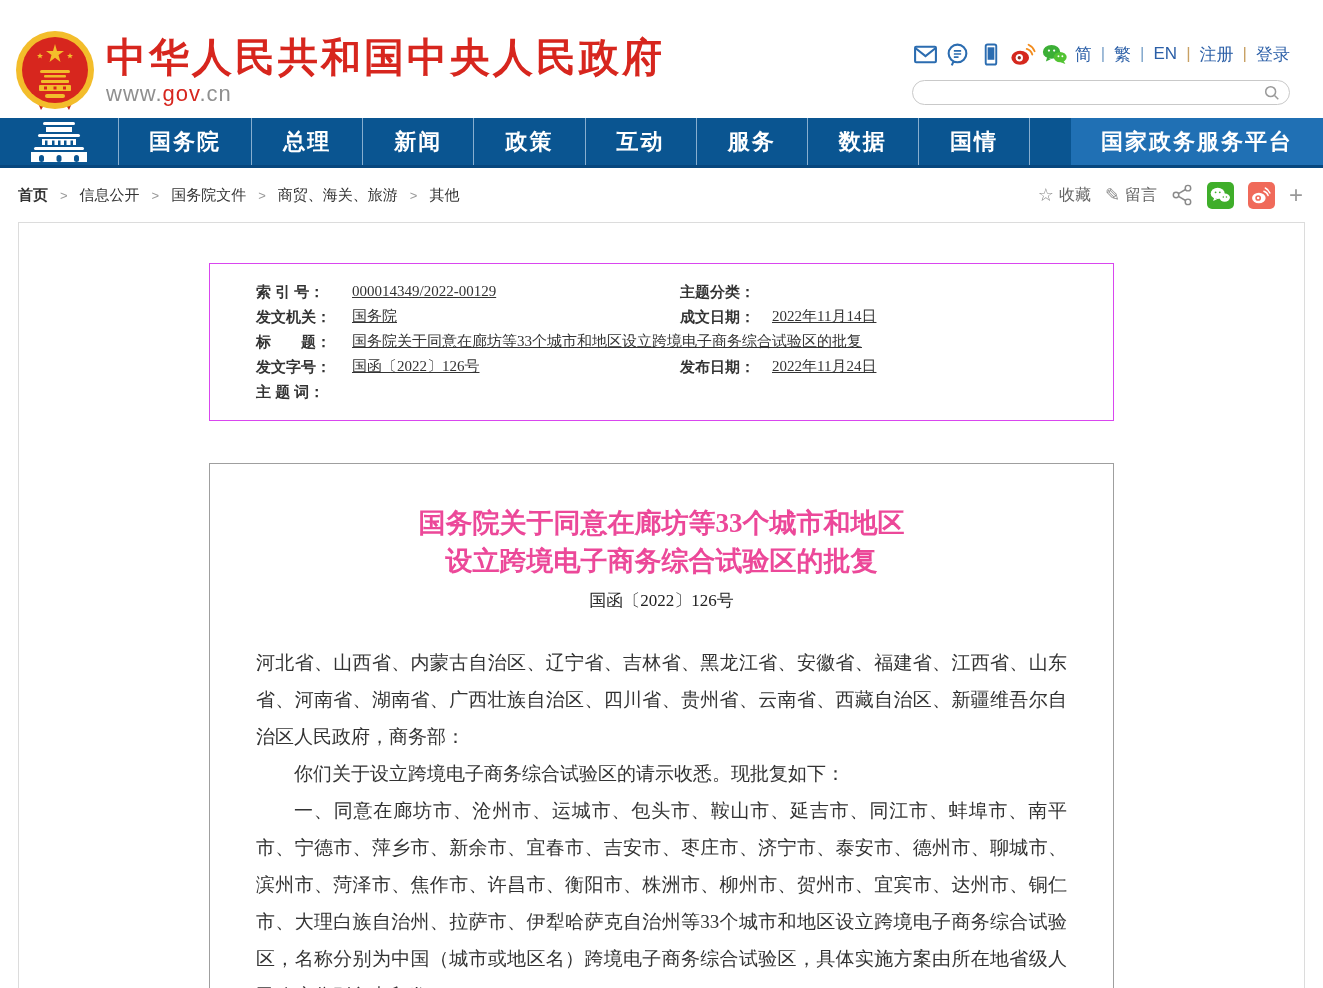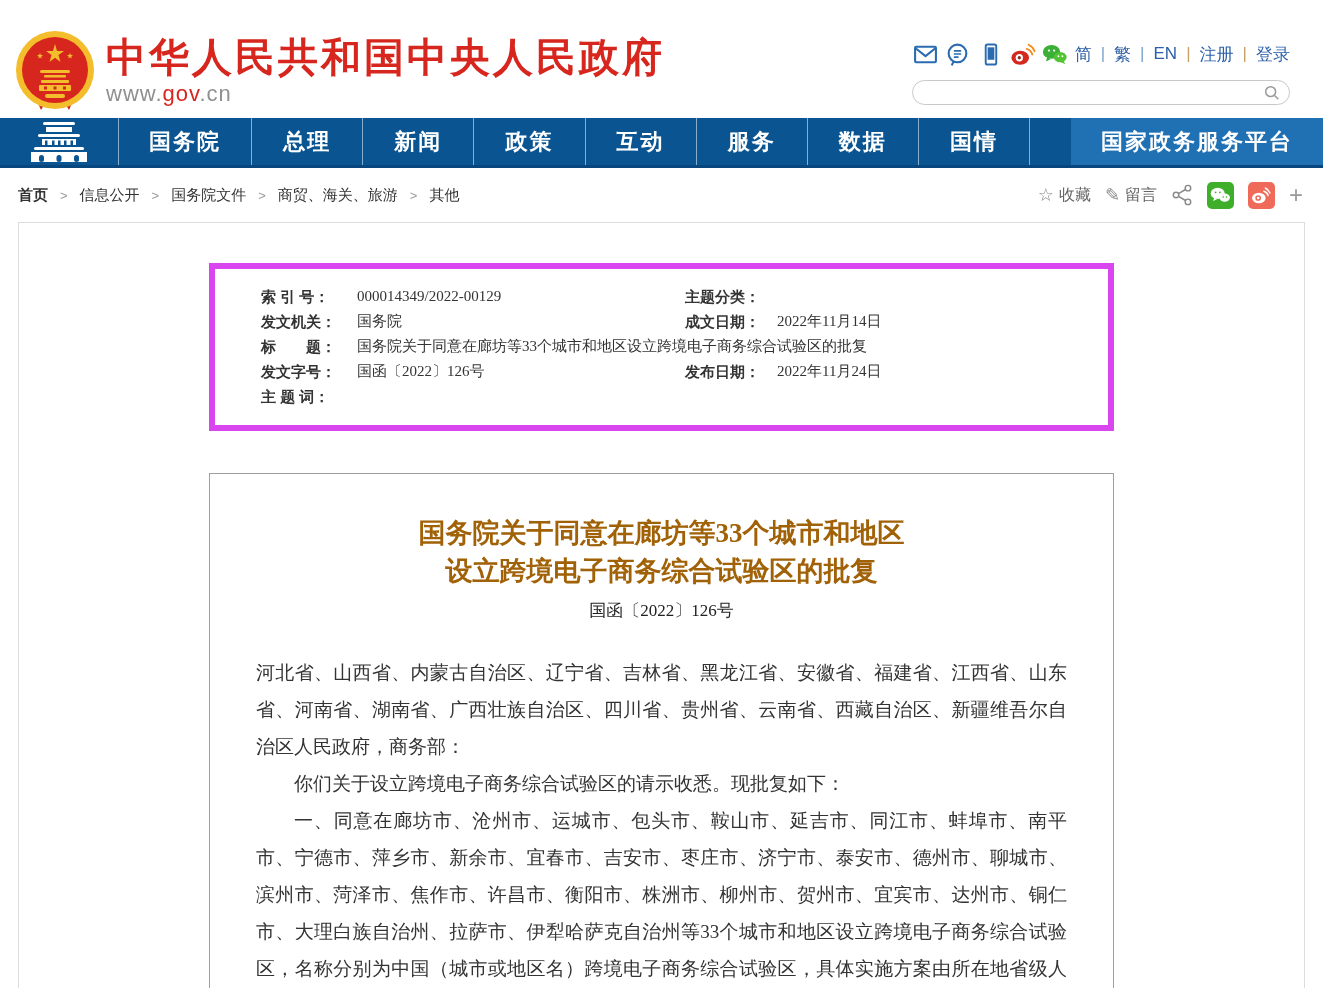--- a/index.html
+++ b/index.html
@@ -43,27 +43,27 @@
   .bc-actions { display:flex; align-items:center; gap:14px; color:#666; font-size:16px; }
   .bc-act { display:flex; align-items:center; gap:5px; cursor:pointer; }
   .glyph { color:#8a8a8a; font-size:18px; }
   .share-icon { width:22px; height:22px; cursor:pointer; }
   .sq-icon { width:27px; height:27px; border-radius:5px; display:inline-flex; align-items:center; justify-content:center; cursor:pointer; }
   .sq-wechat { background:#3fae2a; }
   .sq-weibo { background:#f06a5a; }
   .plus-icon { color:#999; font-size:24px; line-height:24px; cursor:pointer; }
   
   .container { margin:0 18px; border:1px solid #dcdcdc; background:#fff; min-height:766px; padding-bottom:60px; }
-  .meta-box { width:905px; margin:40px auto 0; border:6px solid #d946ef; padding:15px 0 16px; font-size:15px; }
+  .meta-box { width:905px; margin:40px auto 0; border:1px solid #d946ef; padding:15px 0 16px; font-size:15px; }
   .meta-row { display:grid; grid-template-columns:96px 328px 92px auto; padding-left:46px; line-height:25px; }
   .meta-row.full { grid-template-columns:96px auto; }
   .meta-lbl { font-weight:bold; color:#333; white-space:pre; }
-  .meta-val { color:#333; font-family:"Liberation Serif", serif; }
+  .meta-val { color:#333; font-family:"Liberation Serif", serif;text-decoration:underline; }
   .doc-box { width:905px; margin:42px auto 0; border:1px solid #9f9f9f; padding:40px 46px 50px; min-height:560px; }
-  .doc-title { text-align:center; font-family:"Liberation Serif", serif; font-weight:bold; font-size:27px; line-height:38px; color:#a16207; }
+  .doc-title { text-align:center; font-family:"Liberation Serif", serif; font-weight:bold; font-size:27px; line-height:38px; color:#ec4899; }
   .doc-number { text-align:center; font-family:"Liberation Serif", serif; font-size:17px; color:#222; margin-top:9px; }
   .doc-body { margin-top:32px; font-size:19px; line-height:37px; text-align:justify; color:#333; font-family:"Liberation Serif", serif; }
   .doc-body p { margin:0; }
   .doc-body p.indent { text-indent:2em; }
 </style>
 </head>
 <body>
 
 <div class="header">
   <div class="logo">

